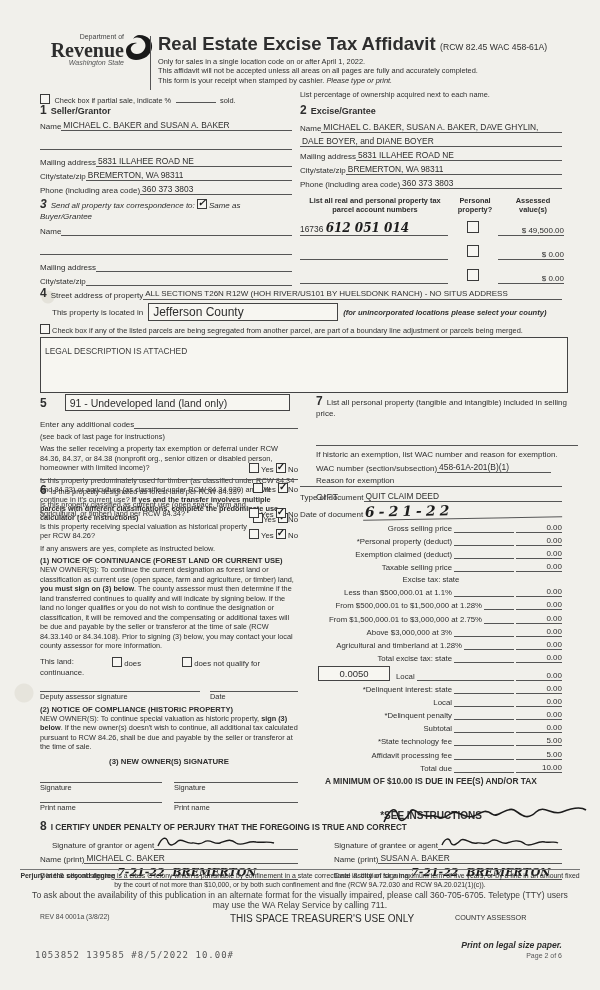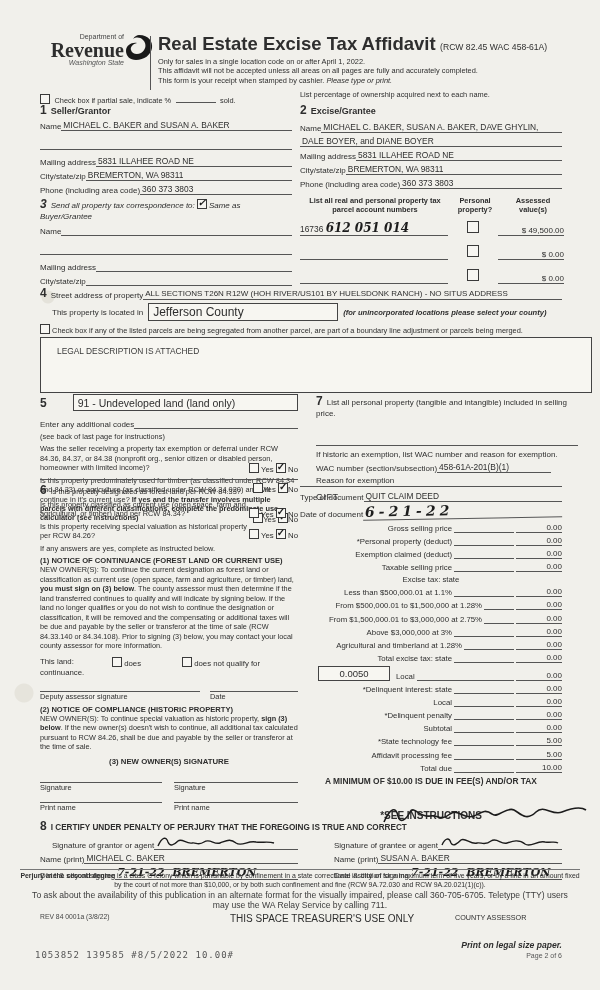--- a/index.html
+++ b/index.html
@@ -171,28 +171,28 @@
         <span class="fl" style="font-size:8px;">ALL SECTIONS T26N R12W (HOH RIVER/US101 BY HUELSDONK RANCH) - NO SITUS ADDRESS</span>
       </div>
     <div style="display:flex;align-items:center;margin-top:2px;">
       <span class="lbl" style="margin-left:12px;">This property is located in</span>
       <span class="boxfield" style="width:180px;margin-left:5px;padding:1px 4px;font-size:12px;">Jefferson County</span>
       <span class="b i" style="font-size:7.6px;margin-left:5px;">(for unincorporated locations please select your county)</span>
     </div>
     <div class="sm" style="margin-top:3px;"><span class="cb"></span> <span>Check box if any of the listed parcels are being segregated from another parcel, are part of a boundary line adjustment or parcels being merged.</span></div>
     <div class="sm" style="margin-top:2px;">Legal description of property (if you need more space, attach a separate sheet to each page of the affidavit).</div>
   </div>
-  <div class="abs boxfield" style="left:40px;top:337px;width:518px;height:50px;padding:2px 16px;">
+  <div class="abs boxfield" style="left:40px;top:337px;width:518px;height:50px;padding:2px 4px;">
     <span style="font-size:8.4px;color:#3a3a3a;">LEGAL DESCRIPTION IS ATTACHED</span>
   </div>
 
   <div class="abs" style="left:40px;top:394px;width:258px;">
     <div style="display:flex;align-items:center;">
       <span class="secnum">5</span>
-      <span class="boxfield" style="width:215px;margin-left:22px;padding:1.5px 4px;font-size:10.5px;">91 - Undeveloped land (land only)</span>
+      <span class="boxfield" style="width:215px;margin-left:14px;padding:1.5px 4px;font-size:10.5px;">91 - Undeveloped land (land only)</span>
     </div>
     <div class="fieldrow" style="margin-top:7px;">
         <span class="lbl">Enter any additional codes</span>
         <span class="fl"></span>
       </div>
     <div class="sm">(see back of last page for instructions)</div>
     <div style="display:flex;margin-top:3px;">
       <div class="sm" style="flex:1;">Was the seller receiving a property tax exemption or deferral under RCW 84.36, 84.37, or 84.38 (nonprofit org., senior citizen or disabled person, homeowner with limited income)?</div>
     </div>
     <div class="yn" style="text-align:right;margin-top:-9px;">

